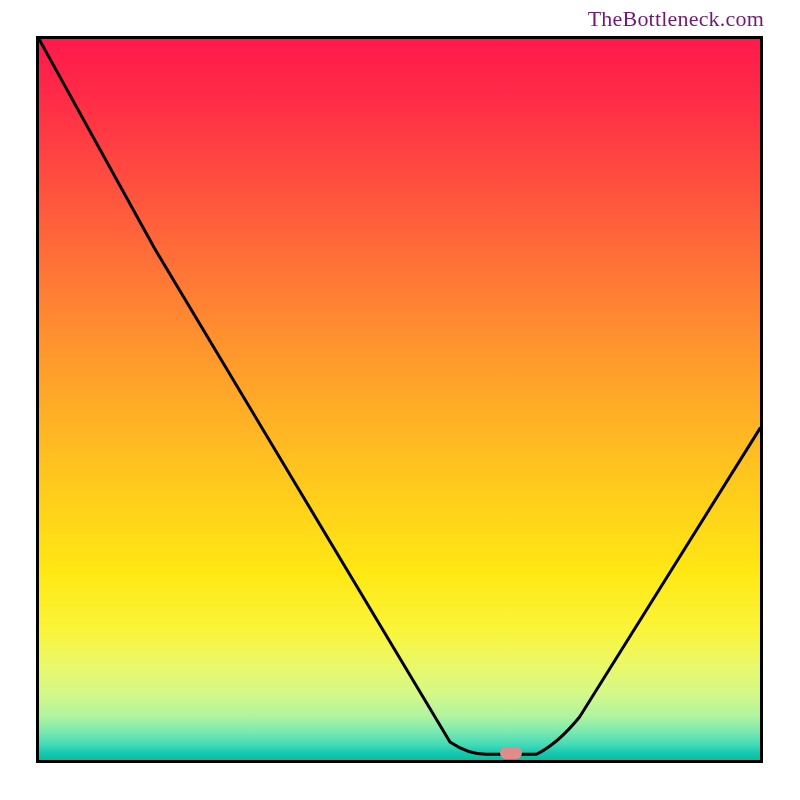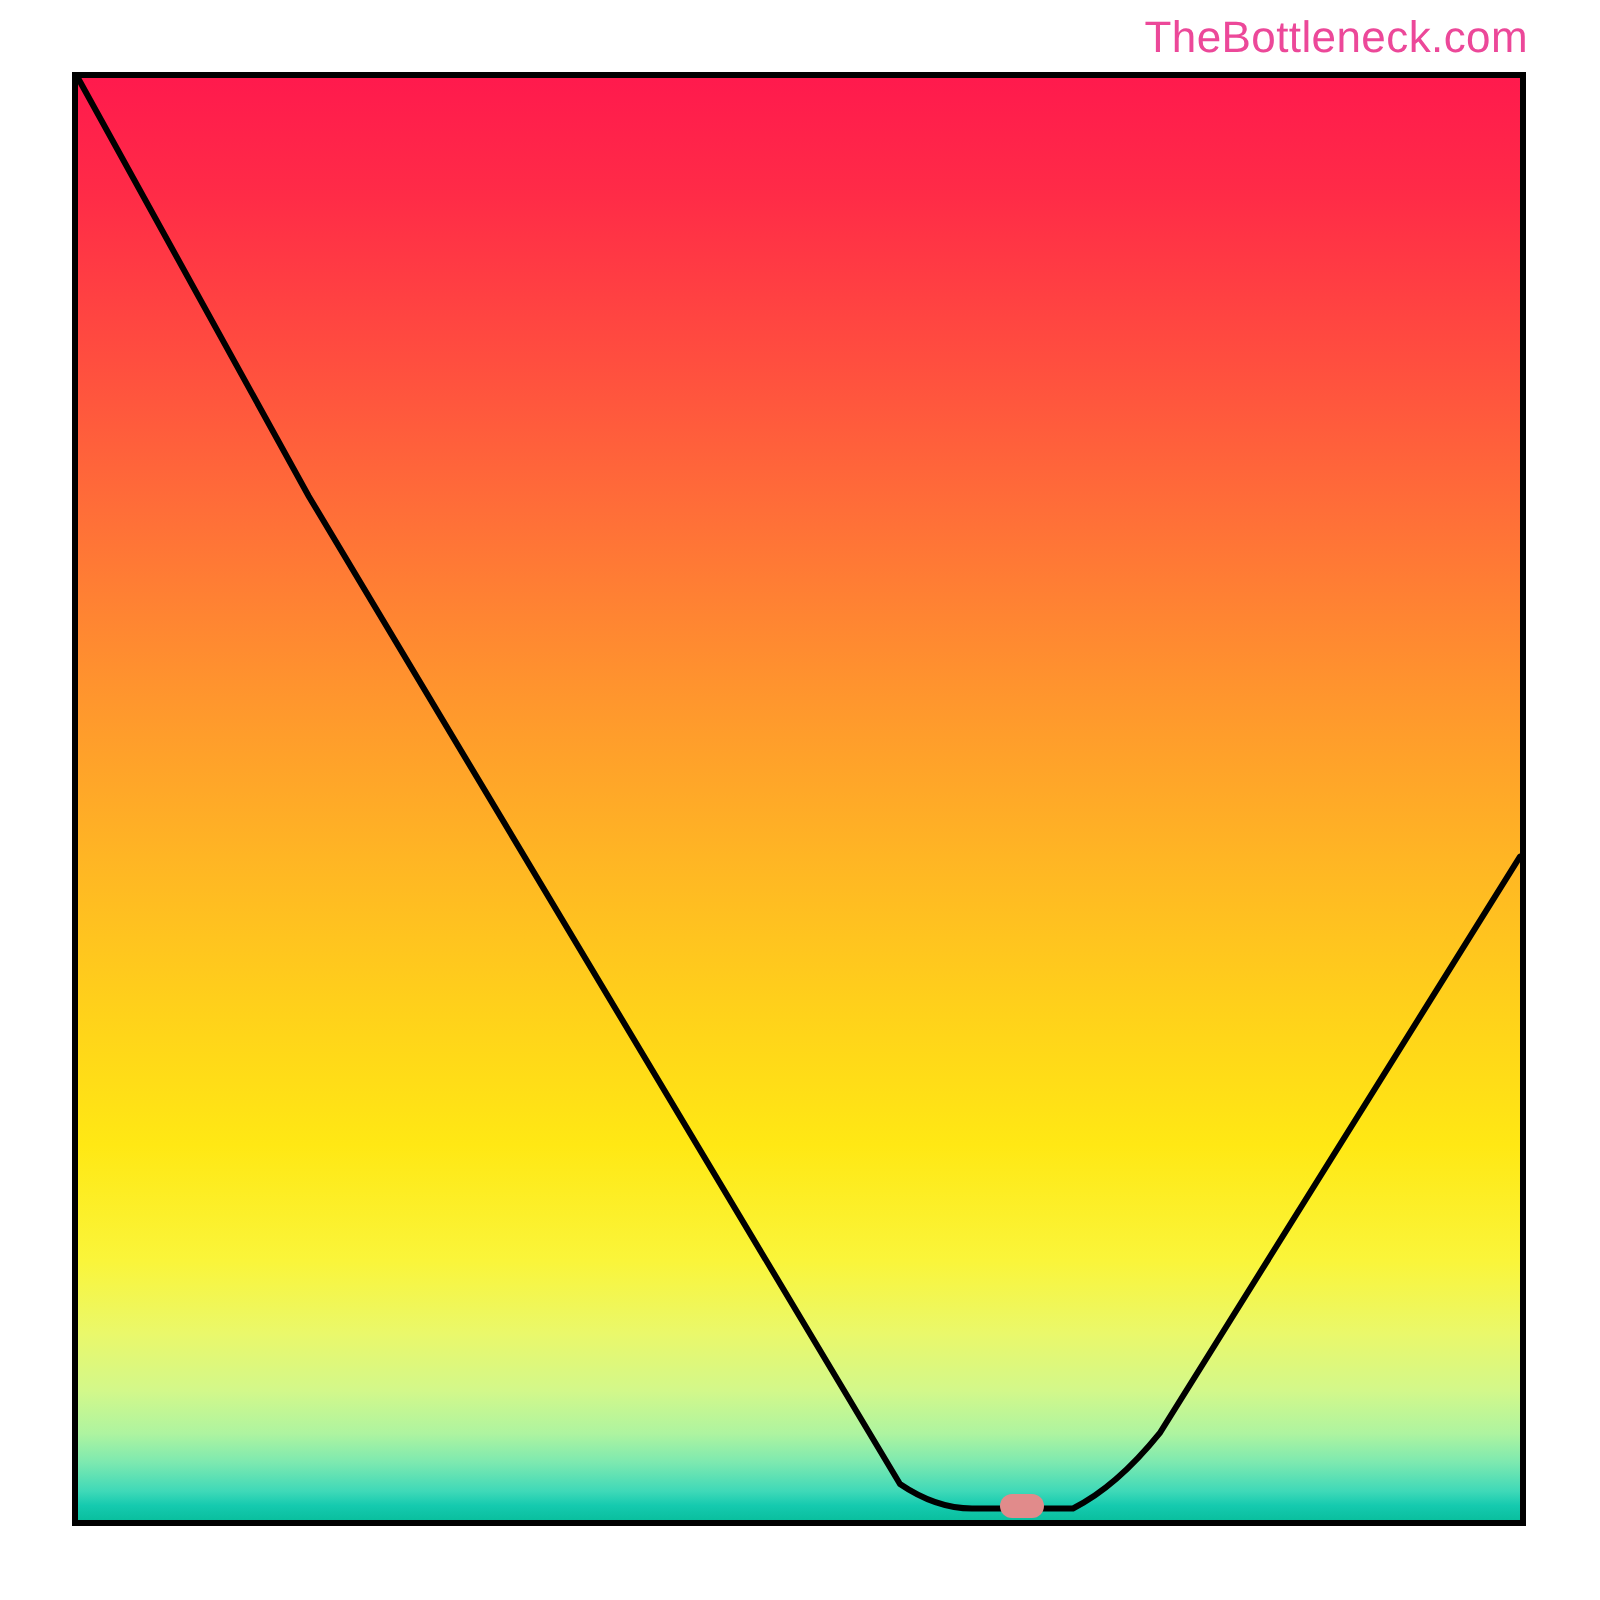--- a/index.html
+++ b/index.html
@@ -57,23 +57,23 @@
     width: 22px;
     height: 12px;
     border-radius: 6px;
     background: #e18b8b;
     transform: translate(-50%, -50%);
   }
   .watermark {
     position: absolute;
     top: 6px;
     right: 36px;
-    font-family: Liberation Sans, sans-serif;
+    font-family: Liberation Serif, serif;
     font-size: 22px;
-    color: #ec4899;
+    color: #701a75;
     letter-spacing: 0.2px;
   }
 </style>
 </head>
 <body>
 
 <div class="watermark">TheBottleneck.com</div>
 
 <div class="frame">
   <div class="gradient"></div>

